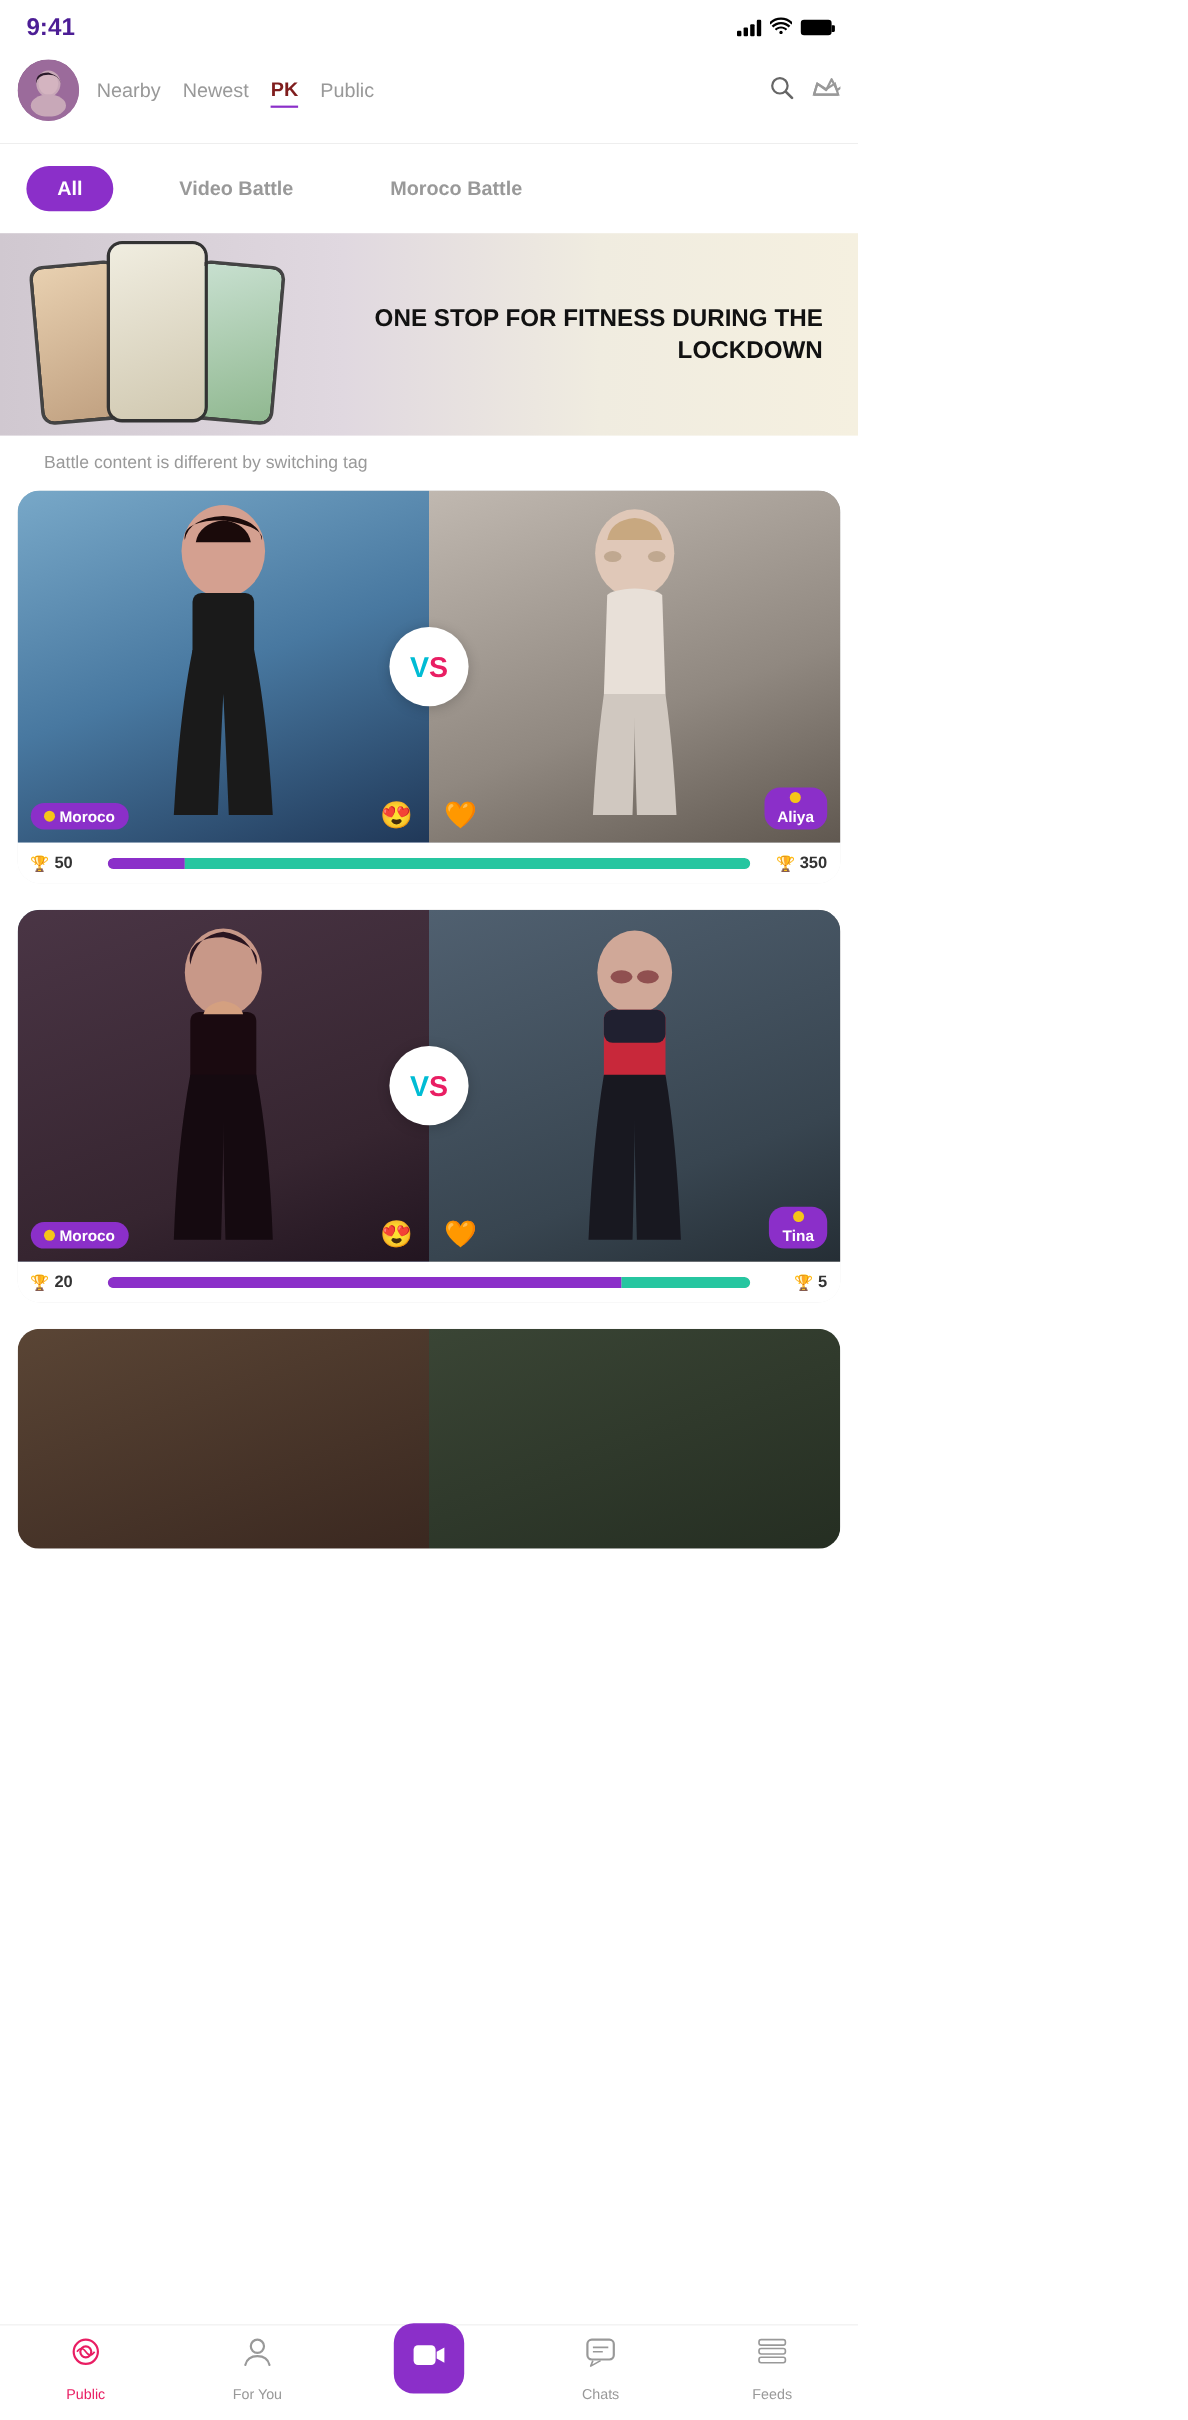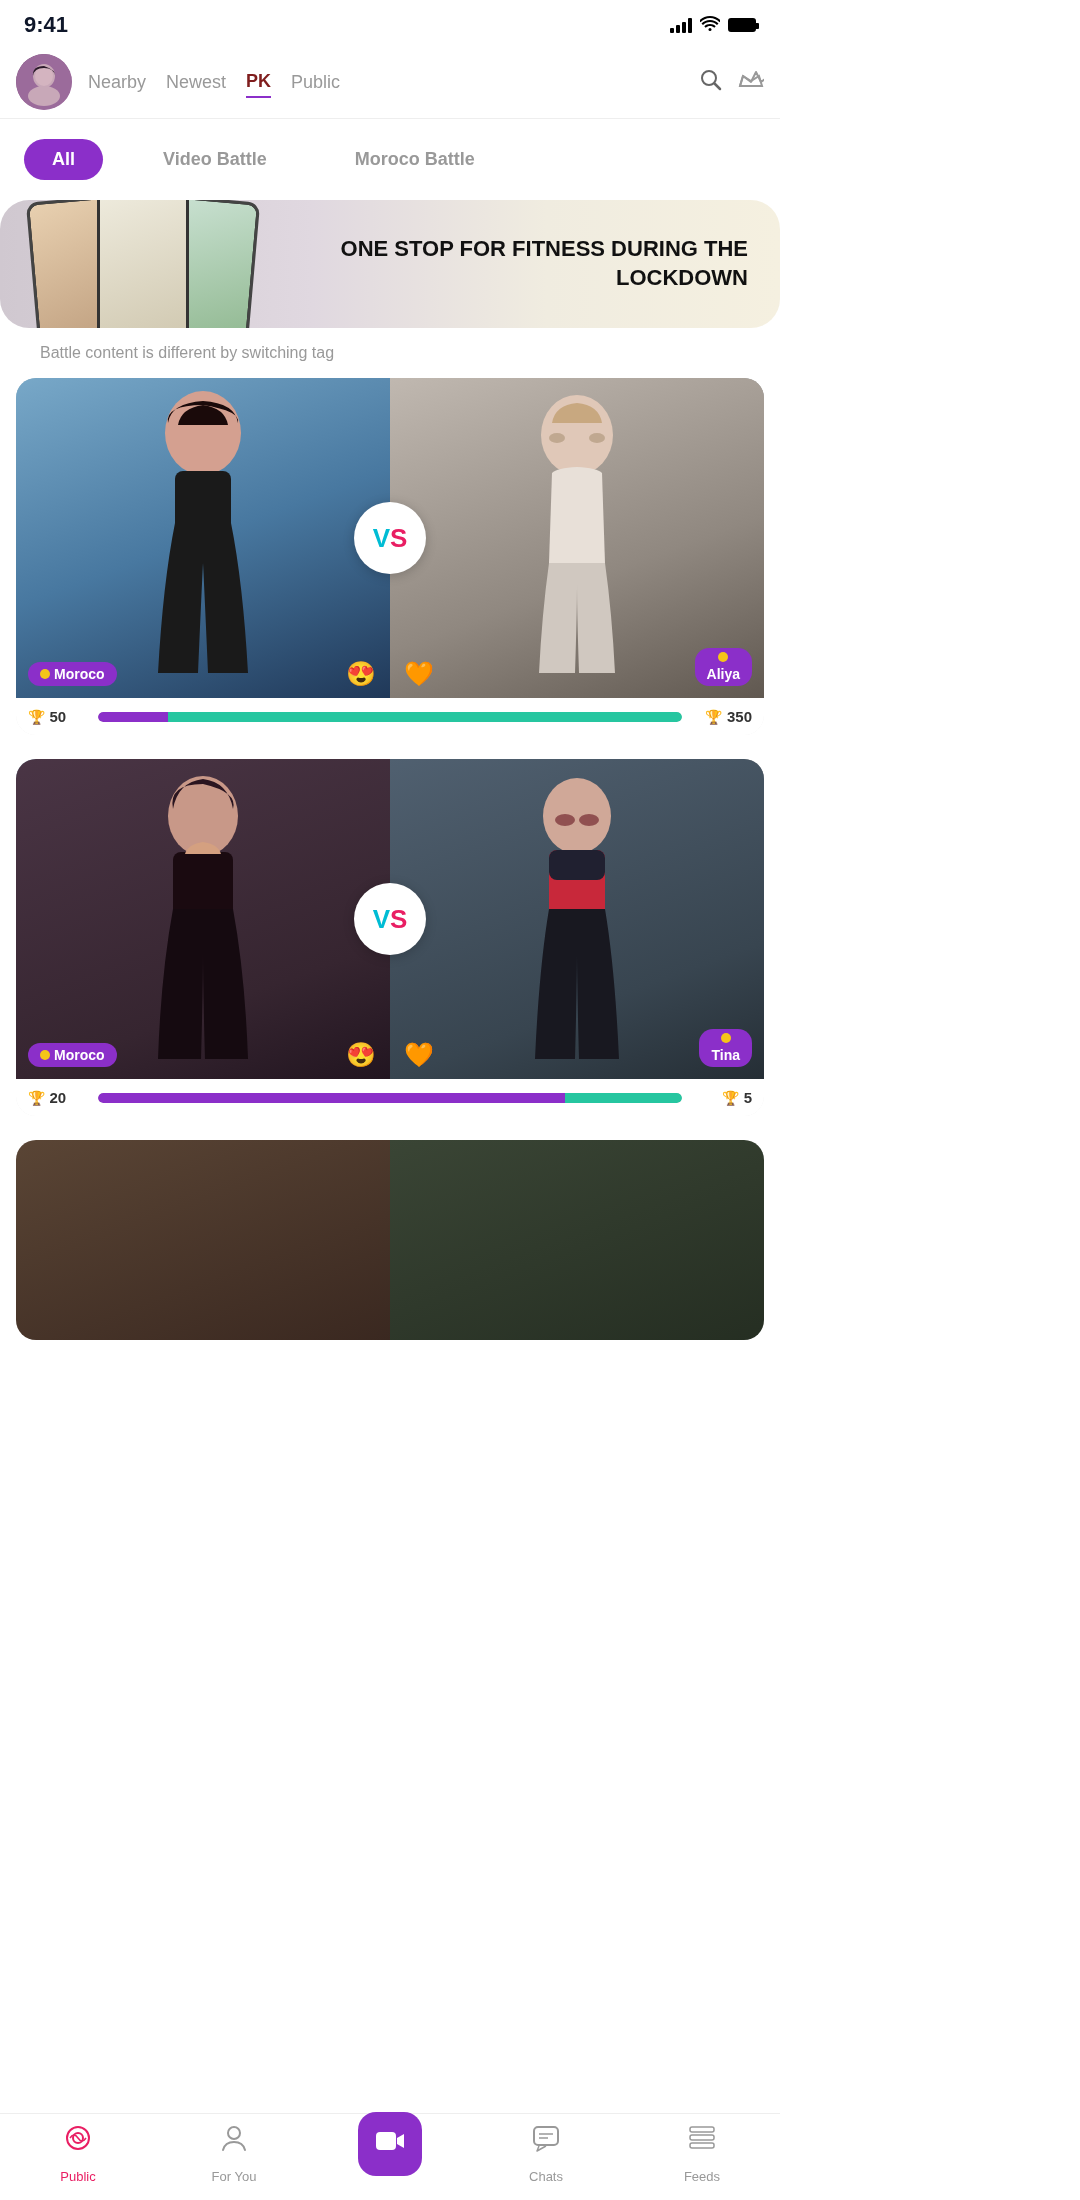--- a/index.html
+++ b/index.html
@@ -16,21 +16,21 @@
     .status-bar {
       display: flex;
       justify-content: space-between;
       align-items: center;
       padding: 12px 24px 8px;
       background: #fff;
     }
     .status-time {
       font-size: 22px;
       font-weight: 700;
-      color: #0f172a;
+      color: #4c1d95;
     }
     .status-icons {
       display: flex;
       align-items: center;
       gap: 8px;
     }
     .signal-bars {
       display: flex;
       align-items: flex-end;
       gap: 2px;
@@ -61,21 +61,21 @@
       width: 3px;
       height: 6px;
       background: #000;
       border-radius: 0 1px 1px 0;
     }
 
     
     .header-nav {
       display: flex;
       align-items: center;
-      padding: 8px 16px 8px;
+      padding: 8px 16px 20px;
       background: #fff;
       border-bottom: 1px solid #eee;
     }
     .avatar {
       width: 56px;
       height: 56px;
       border-radius: 50%;
       overflow: hidden;
       margin-right: 16px;
       flex-shrink: 0;
@@ -144,29 +144,28 @@
       color: #fff;
     }
     .filter-btn.inactive {
       background: transparent;
       color: #999;
     }
 
     
     .banner {
       width: 100%;
-      height: 128px;
+      height: 184px;
       background: linear-gradient(to right, #d0c8d0 0%, #e0d8e0 40%, #f0ece0 70%, #f5f0e0 100%);
       display: flex;
       align-items: center;
       justify-content: space-between;
       padding: 0 32px;
       overflow: hidden;
       position: relative;
-      border-radius: 29px;
     }
     .banner-text {
       font-size: 22px;
       font-weight: 900;
       color: #111;
       text-transform: uppercase;
       line-height: 1.3;
       text-align: right;
       flex: 1;
       padding-left: 20px;

